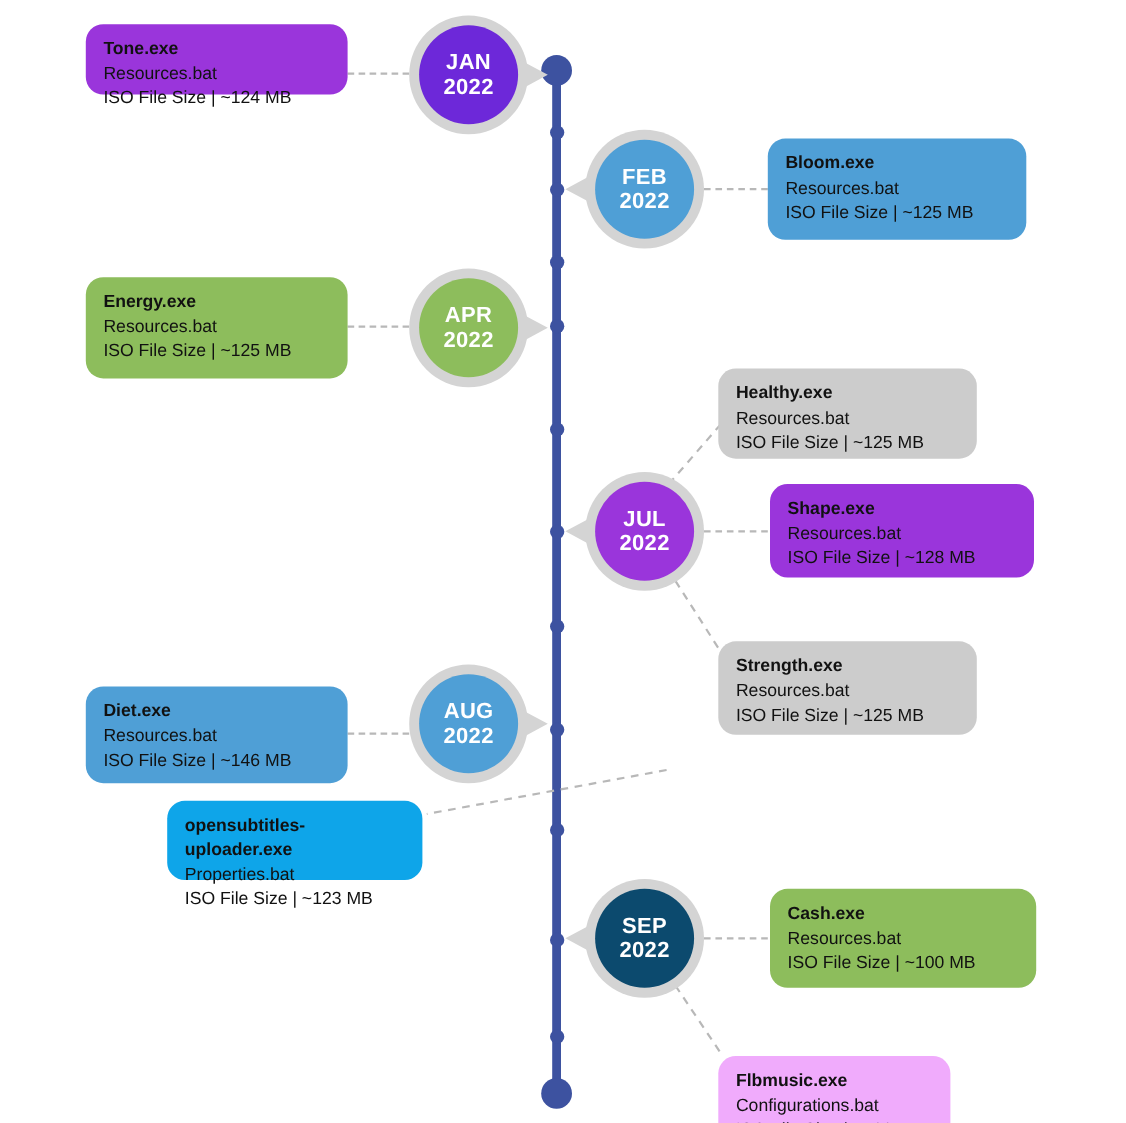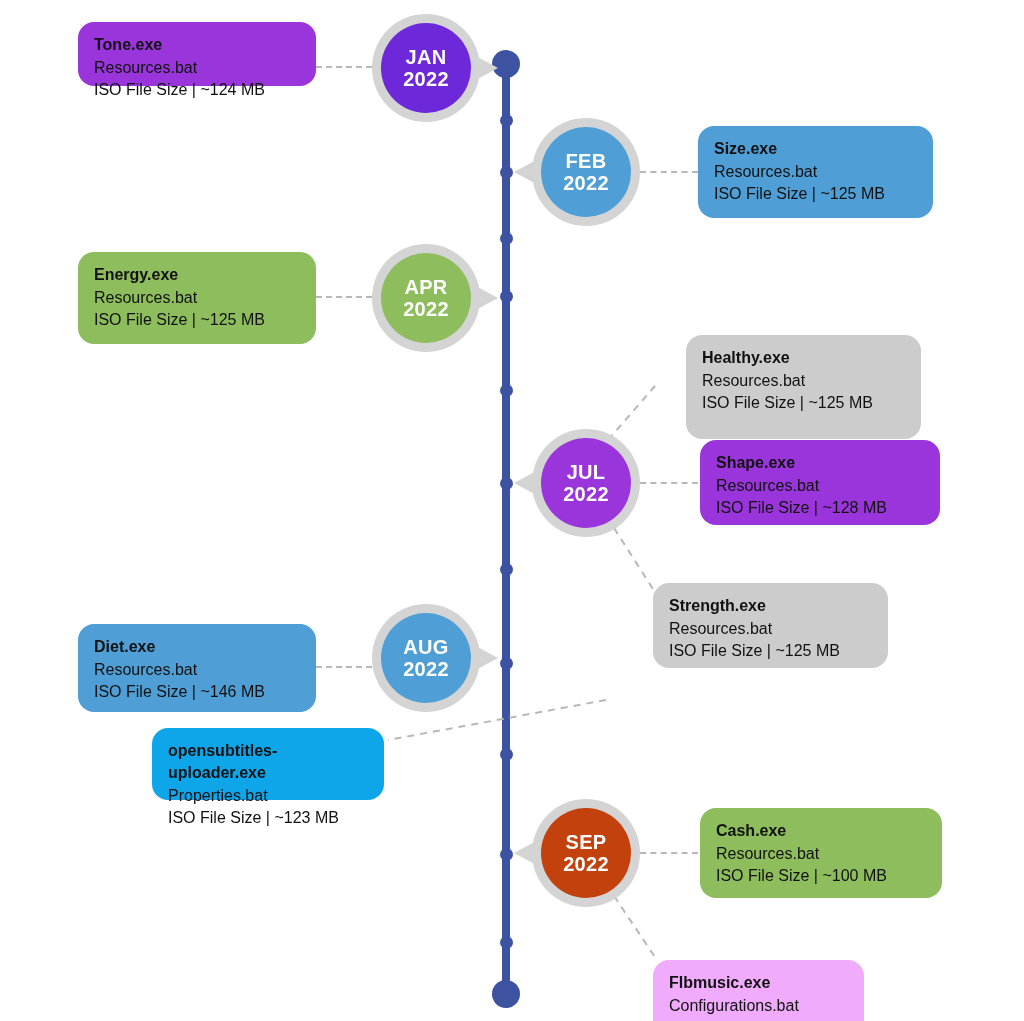--- a/index.html
+++ b/index.html
@@ -162,32 +162,32 @@
     <line x1="614" y1="896" x2="657" y2="960"></line>
   </svg>
 
   <div class="card" style="left:78px; top:22px; width:238px; height:64px; background:#9a35db;">
     <span class="title">Tone.exe</span>
     <span class="sub">Resources.bat</span>
     <span class="meta">ISO File Size | ~124 MB</span>
   </div>
 
   <div class="card" style="left:698px; top:126px; width:235px; height:92px; background:#4f9fd6;">
-    <span class="title">Size.exe</span>
+    <span class="title">Bloom.exe</span>
     <span class="sub">Resources.bat</span>
     <span class="meta">ISO File Size | ~125 MB</span>
   </div>
 
   <div class="card" style="left:78px; top:252px; width:238px; height:92px; background:#8dbd5c;">
     <span class="title">Energy.exe</span>
     <span class="sub">Resources.bat</span>
     <span class="meta">ISO File Size | ~125 MB</span>
   </div>
 
-  <div class="card" style="left:653px; top:335px; width:235px; height:104px; background:#cccccc;margin-left:33px;">
+  <div class="card" style="left:653px; top:335px; width:235px; height:82px; background:#cccccc;">
     <span class="title">Healthy.exe</span>
     <span class="sub">Resources.bat</span>
     <span class="meta">ISO File Size | ~125 MB</span>
   </div>
 
   <div class="card" style="left:700px; top:440px; width:240px; height:85px; background:#9a35db;">
     <span class="title">Shape.exe</span>
     <span class="sub">Resources.bat</span>
     <span class="meta">ISO File Size | ~128 MB</span>
   </div>
@@ -263,19 +263,19 @@
     <div class="tail"></div>
     <div class="disc" style="background:#4f9fd6;">
       <span class="mon">AUG</span>
       <span class="yr">2022</span>
     </div>
   </div>
 
   <div class="node tail-left" style="left:532px; top:799px;">
     <div class="ring"></div>
     <div class="tail"></div>
-    <div class="disc" style="background:#c2410c;">
+    <div class="disc" style="background:#0c4a6e;">
       <span class="mon">SEP</span>
       <span class="yr">2022</span>
     </div>
   </div>
 
 </div>
 
 </body></html>

